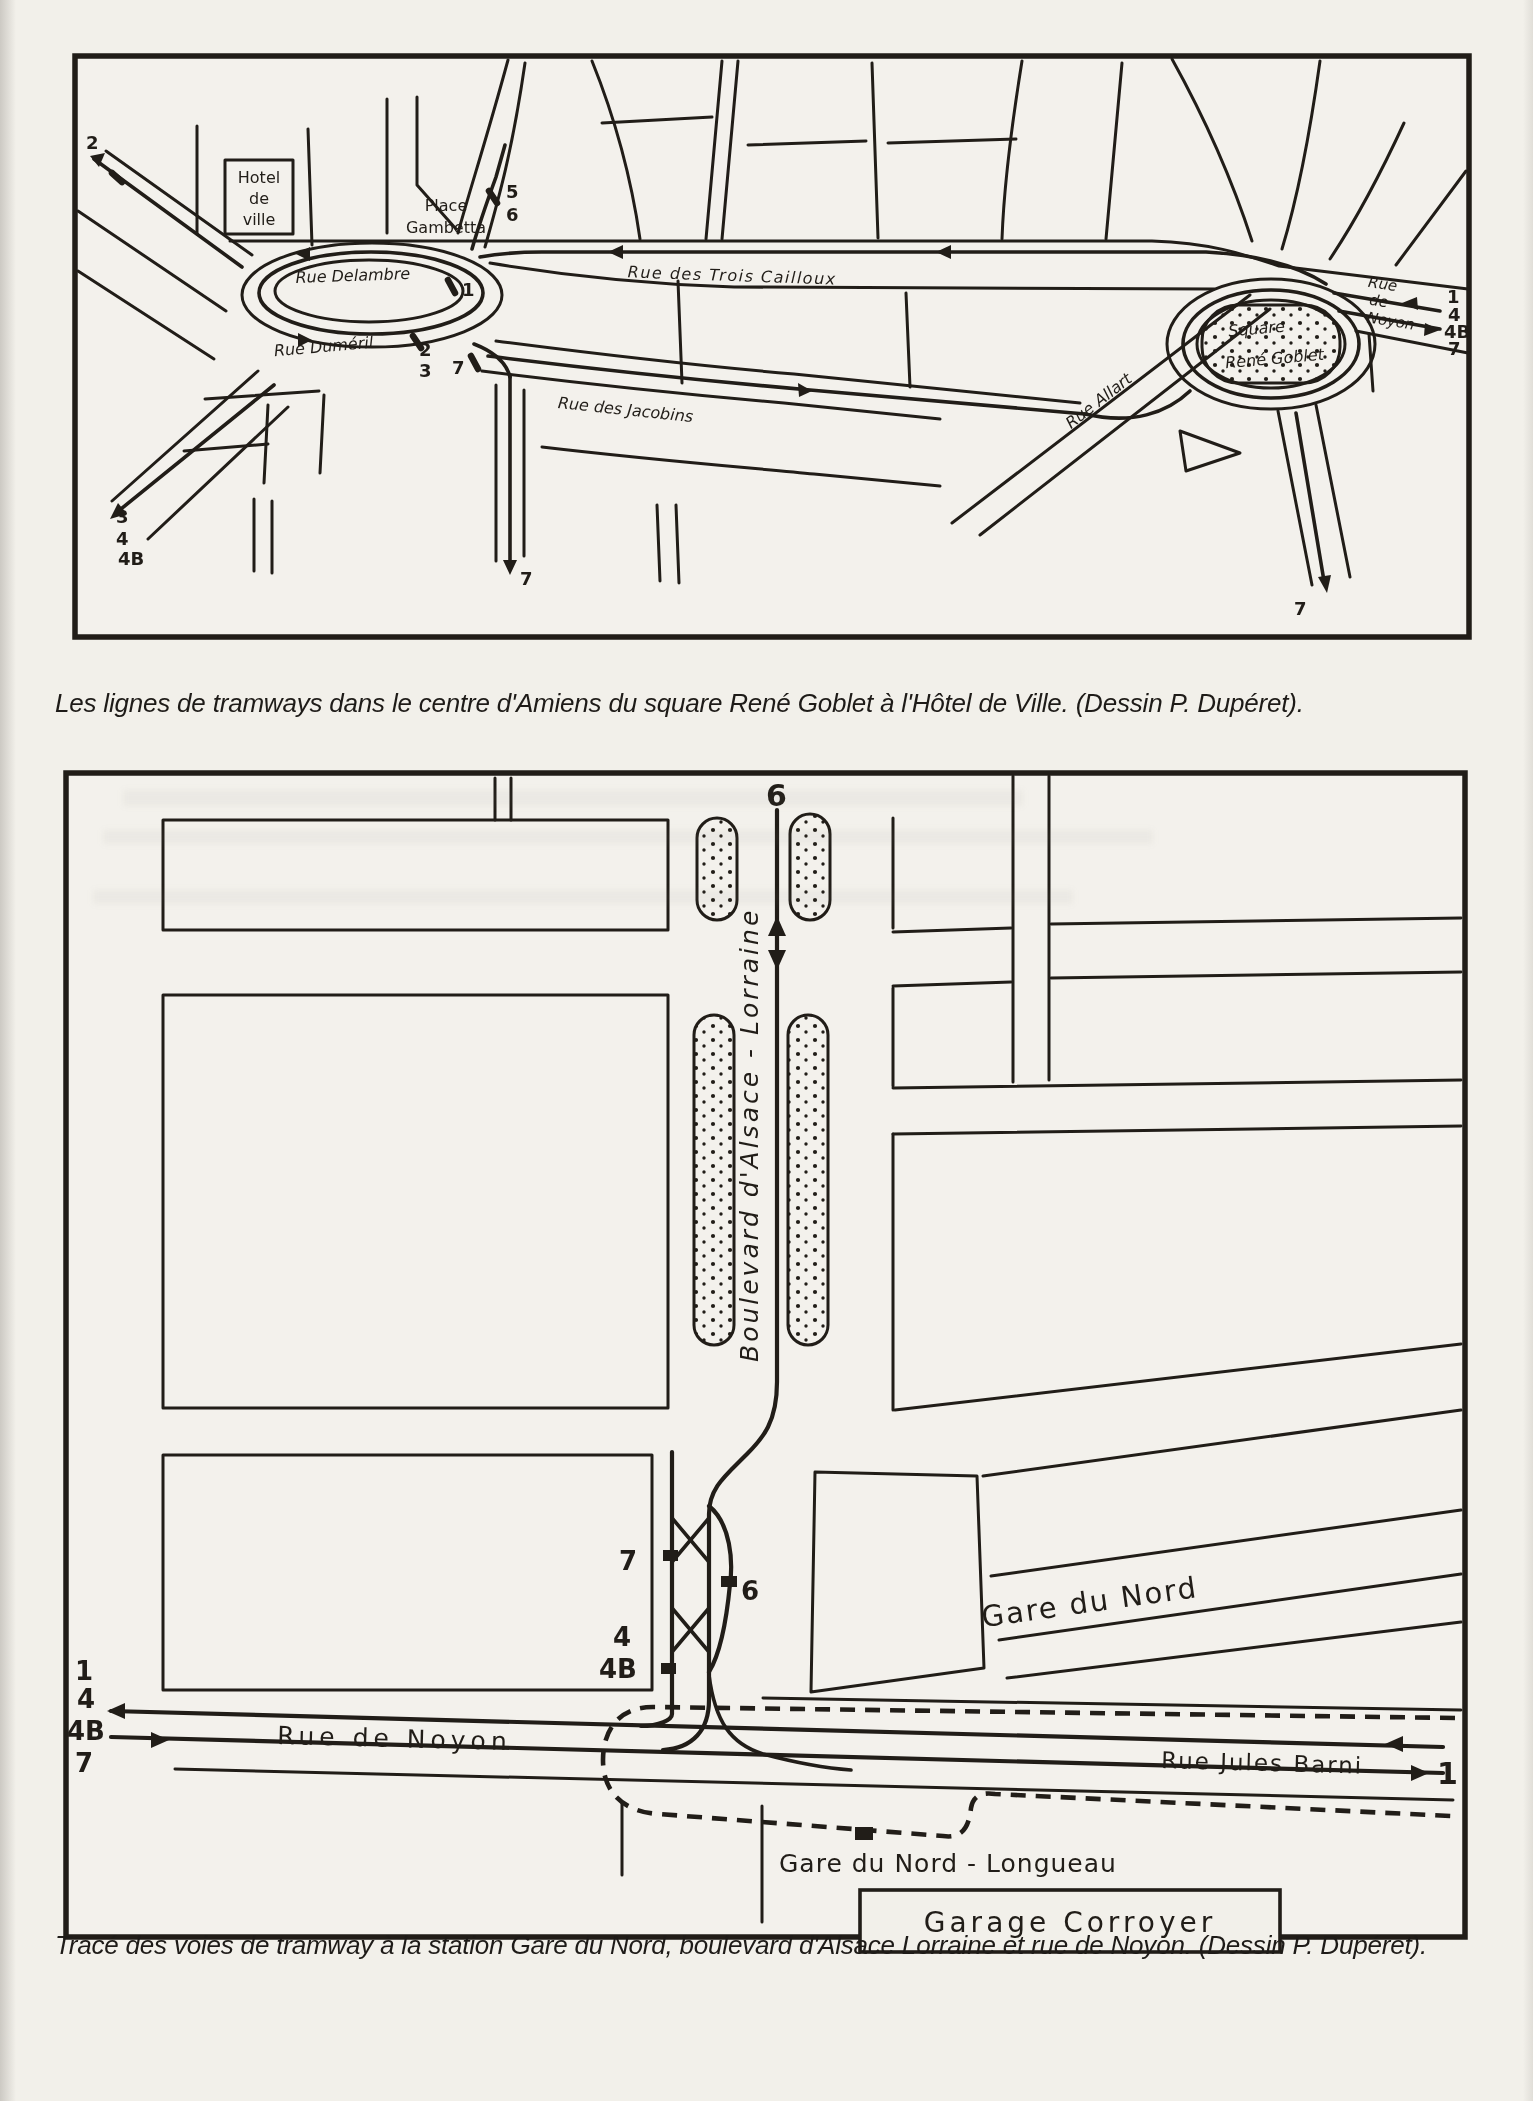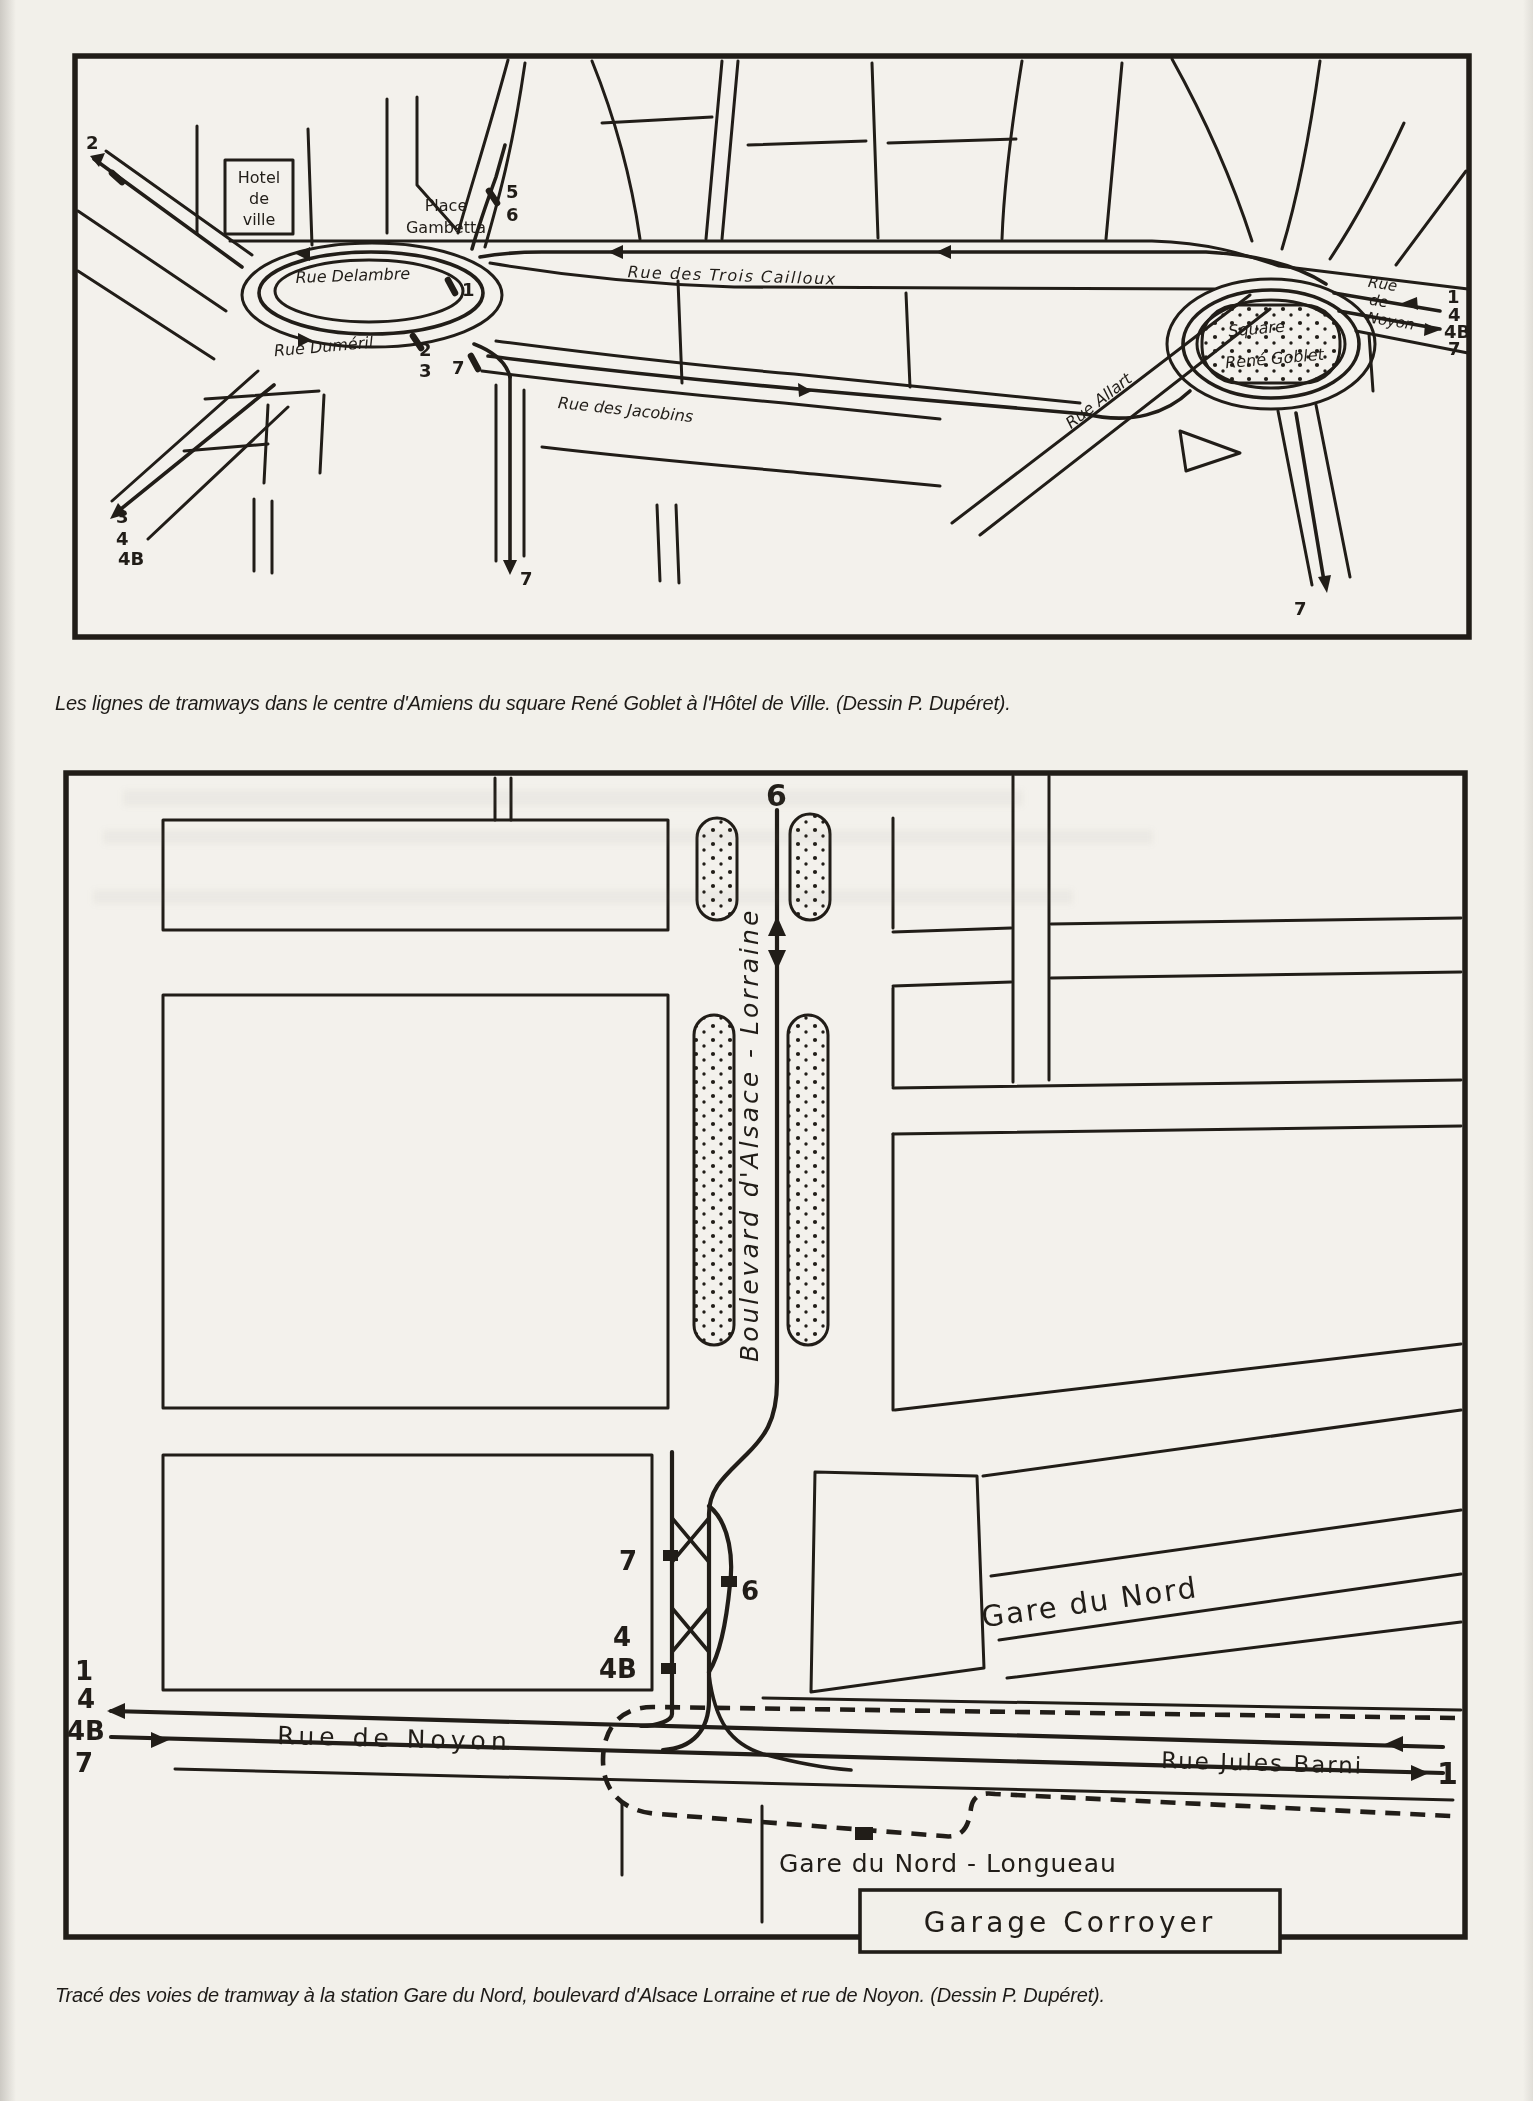--- a/index.html
+++ b/index.html
@@ -8,21 +8,21 @@
     background:#f2f0ea;
     font-family:"Liberation Sans", sans-serif;
   }
   body::before{content:"";position:absolute;left:0;top:0;width:16px;height:100%;
     background:linear-gradient(90deg, rgba(70,64,58,.22), rgba(70,64,58,0));pointer-events:none;}
   body::after{content:"";position:absolute;right:0;top:0;width:10px;height:100%;
     background:linear-gradient(270deg, rgba(70,64,58,.10), rgba(70,64,58,0));pointer-events:none;}
   .map-wrap{position:absolute;}
   .cap{
     position:absolute;color:#1e1b18;font-style:italic;
-    font-size:20px;line-height:34px;letter-spacing:-0.2px;
+    font-size:26px;line-height:34px;letter-spacing:-0.2px;
   }
   
   .st{stroke:#211d18;fill:none;stroke-width:3;stroke-linecap:round;stroke-linejoin:round;}
   .tram{stroke:#211d18;fill:none;stroke-width:3.6;stroke-linecap:round;}
   .thick{stroke:#211d18;fill:none;stroke-width:4.2;stroke-linecap:round;}
   .frame{stroke:#211d18;fill:#f3f1ec;stroke-width:5.5;}
   .dash{stroke:#211d18;fill:none;stroke-width:4.6;stroke-dasharray:15 10;stroke-linecap:butt;}
   .tick{stroke:#211d18;stroke-width:6.5;stroke-linecap:round;}
   .ink{fill:#211d18;stroke:none;}
   .caps{stroke:#211d18;stroke-width:3;}
@@ -280,13 +280,13 @@
 
   <text class="num2" x="1374" y="1014" style="font-size:30px">1</text>
 
   <text class="num2" x="556" y="800">7</text>
   <text class="num2" x="678" y="830">6</text>
   <text class="num2" x="550" y="876">4</text>
   <text class="num2" x="536" y="908">4B</text>
 </svg>
 </div>
 
-<div class="cap" style="left:55px;top:1978px;width:1450px;">Tracé des voies de tramway à la station Gare du Nord, boulevard d'Alsace Lorraine et rue de Noyon. (Dessin P. Dupéret).</div>
+<div class="cap" style="left:55px;top:1928px;width:1450px;">Tracé des voies de tramway à la station Gare du Nord, boulevard d'Alsace Lorraine et rue de Noyon. (Dessin P. Dupéret).</div>
 
 </body></html>

